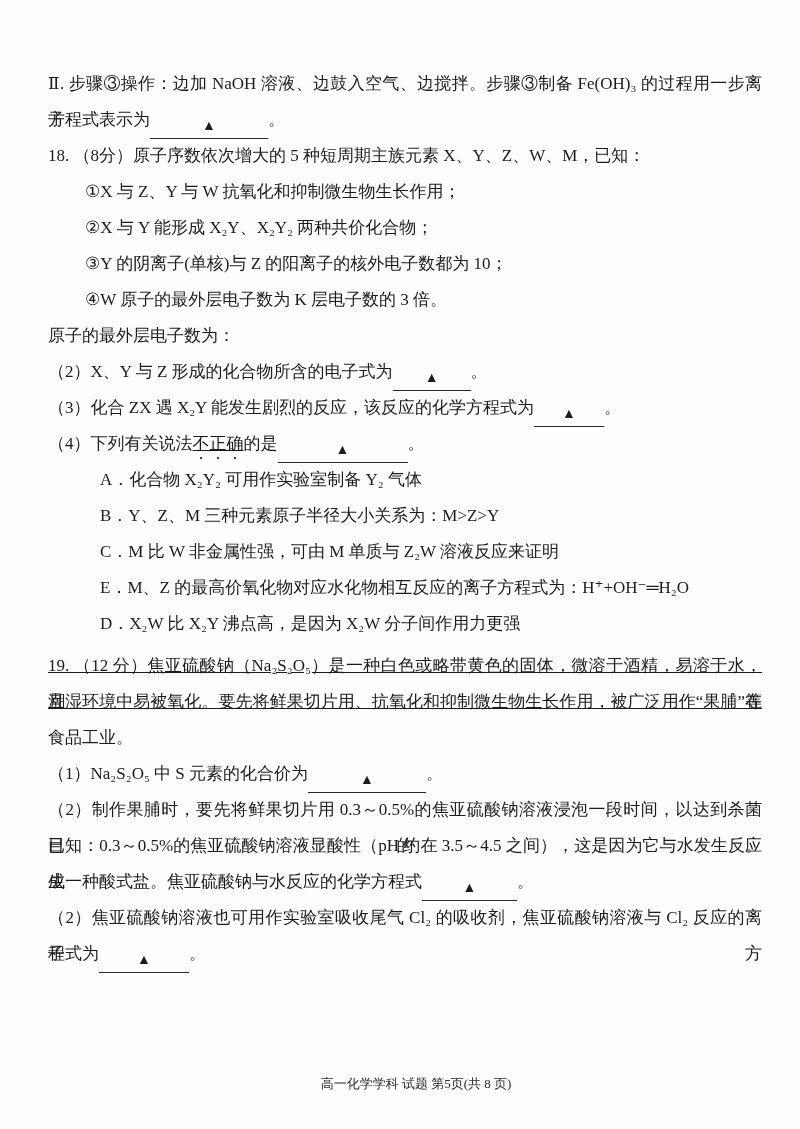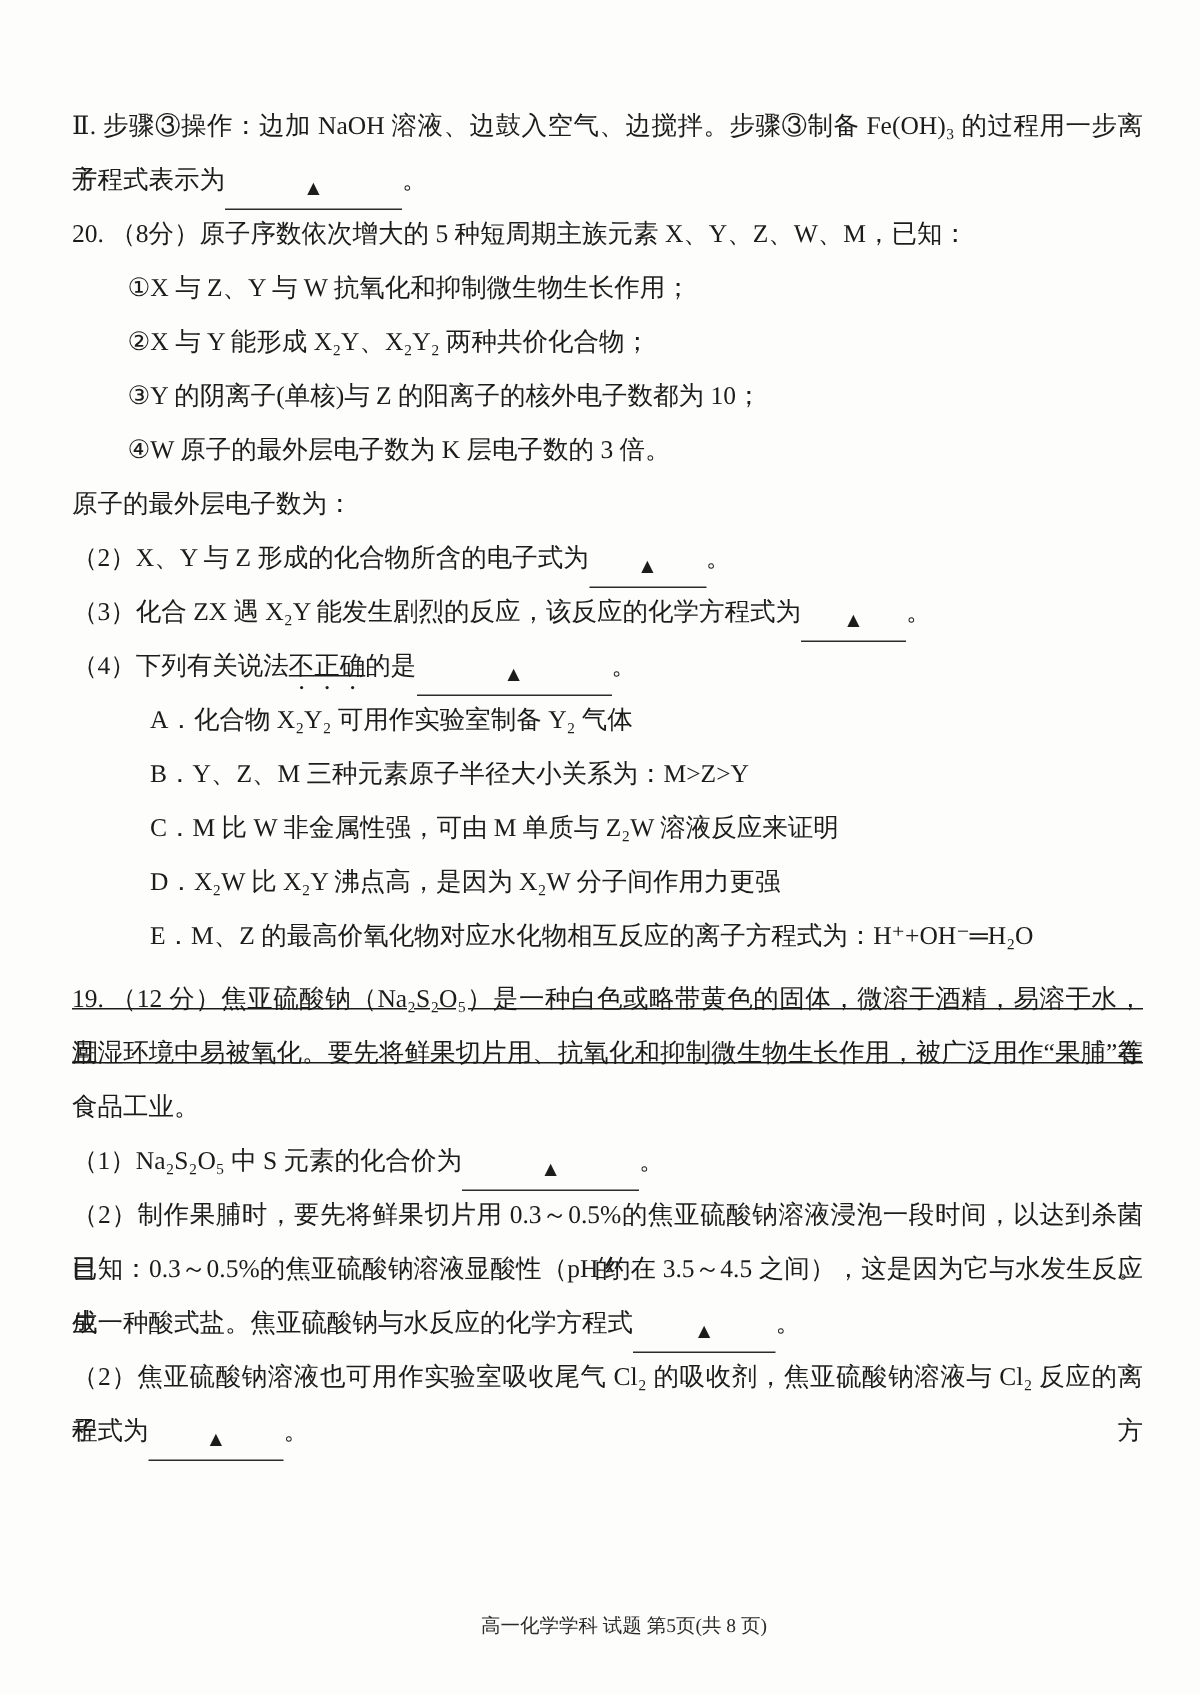--- a/index.html
+++ b/index.html
@@ -54,34 +54,34 @@
   }
 </style>
 </head>
 <body>
 
 <div class="page">
 
   <div class="line just"><span>Ⅱ. 步骤③操作：边加 NaOH 溶液、边鼓入空气、边搅拌。步骤③制备 Fe(OH)₃ 的过程用一步离子</span></div>
   <div class="line"><span>方程式表示为</span><span class="blank w120">▲</span><span>。</span></div>
 
-  <div class="line"><span>20. （8分）原子序数依次增大的 5 种短周期主族元素 X、Y、Z、W、M，已知：</span></div>
+  <div class="line"><span>18. （8分）原子序数依次增大的 5 种短周期主族元素 X、Y、Z、W、M，已知：</span></div>
   <div class="line ind1"><span>①X 与 Z、Y 与 W 抗氧化和抑制微生物生长作用；</span></div>
   <div class="line ind1"><span>②X 与 Y 能形成 X₂Y、X₂Y₂ 两种共价化合物；</span></div>
   <div class="line ind1"><span>③Y 的阴离子(单核)与 Z 的阳离子的核外电子数都为 10；</span></div>
   <div class="line ind1"><span>④W 原子的最外层电子数为 K 层电子数的 3 倍。</span></div>
   <div class="line"><span>原子的最外层电子数为：</span></div>
   <div class="line"><span>（2）X、Y 与 Z 形成的化合物所含的电子式为</span><span class="blank w78">▲</span><span>。</span></div>
   <div class="line"><span>（3）化合 ZX 遇 X₂Y 能发生剧烈的反应，该反应的化学方程式为</span><span class="blank w70">▲</span><span>。</span></div>
   <div class="line"><span>（4）下列有关说法</span><span class="emph">不正确</span><span>的是</span><span class="blank w130">▲</span><span>。</span></div>
   <div class="line ind2"><span>A．化合物 X₂Y₂ 可用作实验室制备 Y₂ 气体</span></div>
   <div class="line ind2"><span>B．Y、Z、M 三种元素原子半径大小关系为：M&gt;Z&gt;Y</span></div>
   <div class="line ind2"><span>C．M 比 W 非金属性强，可由 M 单质与 Z₂W 溶液反应来证明</span></div>
+  <div class="line ind2"><span>E．M、Z 的最高价氧化物对应水化物相互反应的离子方程式为：H⁺+OH⁻═H₂O</span></div>
   <div class="line ind2"><span>D．X₂W 比 X₂Y 沸点高，是因为 X₂W 分子间作用力更强</span></div>
-  <div class="line ind2"><span>E．M、Z 的最高价氧化物对应水化物相互反应的离子方程式为：H⁺+OH⁻═H₂O</span></div>
 
   <div class="line just gap-top"><span>19. （12 分）焦亚硫酸钠（Na₂S₂O₅）是一种白色或略带黄色的固体，微溶于酒精，易溶于水，且在</span></div>
   <div class="line just"><span>潮湿环境中易被氧化。要先将鲜果切片用、抗氧化和抑制微生物生长作用，被广泛用作“果脯”等</span></div>
   <div class="line"><span>食品工业。</span></div>
   <div class="line"><span>（1）Na₂S₂O₅ 中 S 元素的化合价为</span><span class="blank w120">▲</span><span>。</span></div>
   <div class="line just"><span>（2）制作果脯时，要先将鲜果切片用 0.3～0.5%的焦亚硫酸钠溶液浸泡一段时间，以达到杀菌目的。</span></div>
   <div class="line just"><span>已知：0.3～0.5%的焦亚硫酸钠溶液显酸性（pH 约在 3.5～4.5 之间），这是因为它与水发生反应生</span></div>
   <div class="line"><span>成一种酸式盐。焦亚硫酸钠与水反应的化学方程式</span><span class="blank w95">▲</span><span>。</span></div>
   <div class="line just"><span>（2）焦亚硫酸钠溶液也可用作实验室吸收尾气 Cl₂ 的吸收剂，焦亚硫酸钠溶液与 Cl₂ 反应的离子方</span></div>
   <div class="line"><span>程式为</span><span class="blank w90">▲</span><span>。</span></div>

